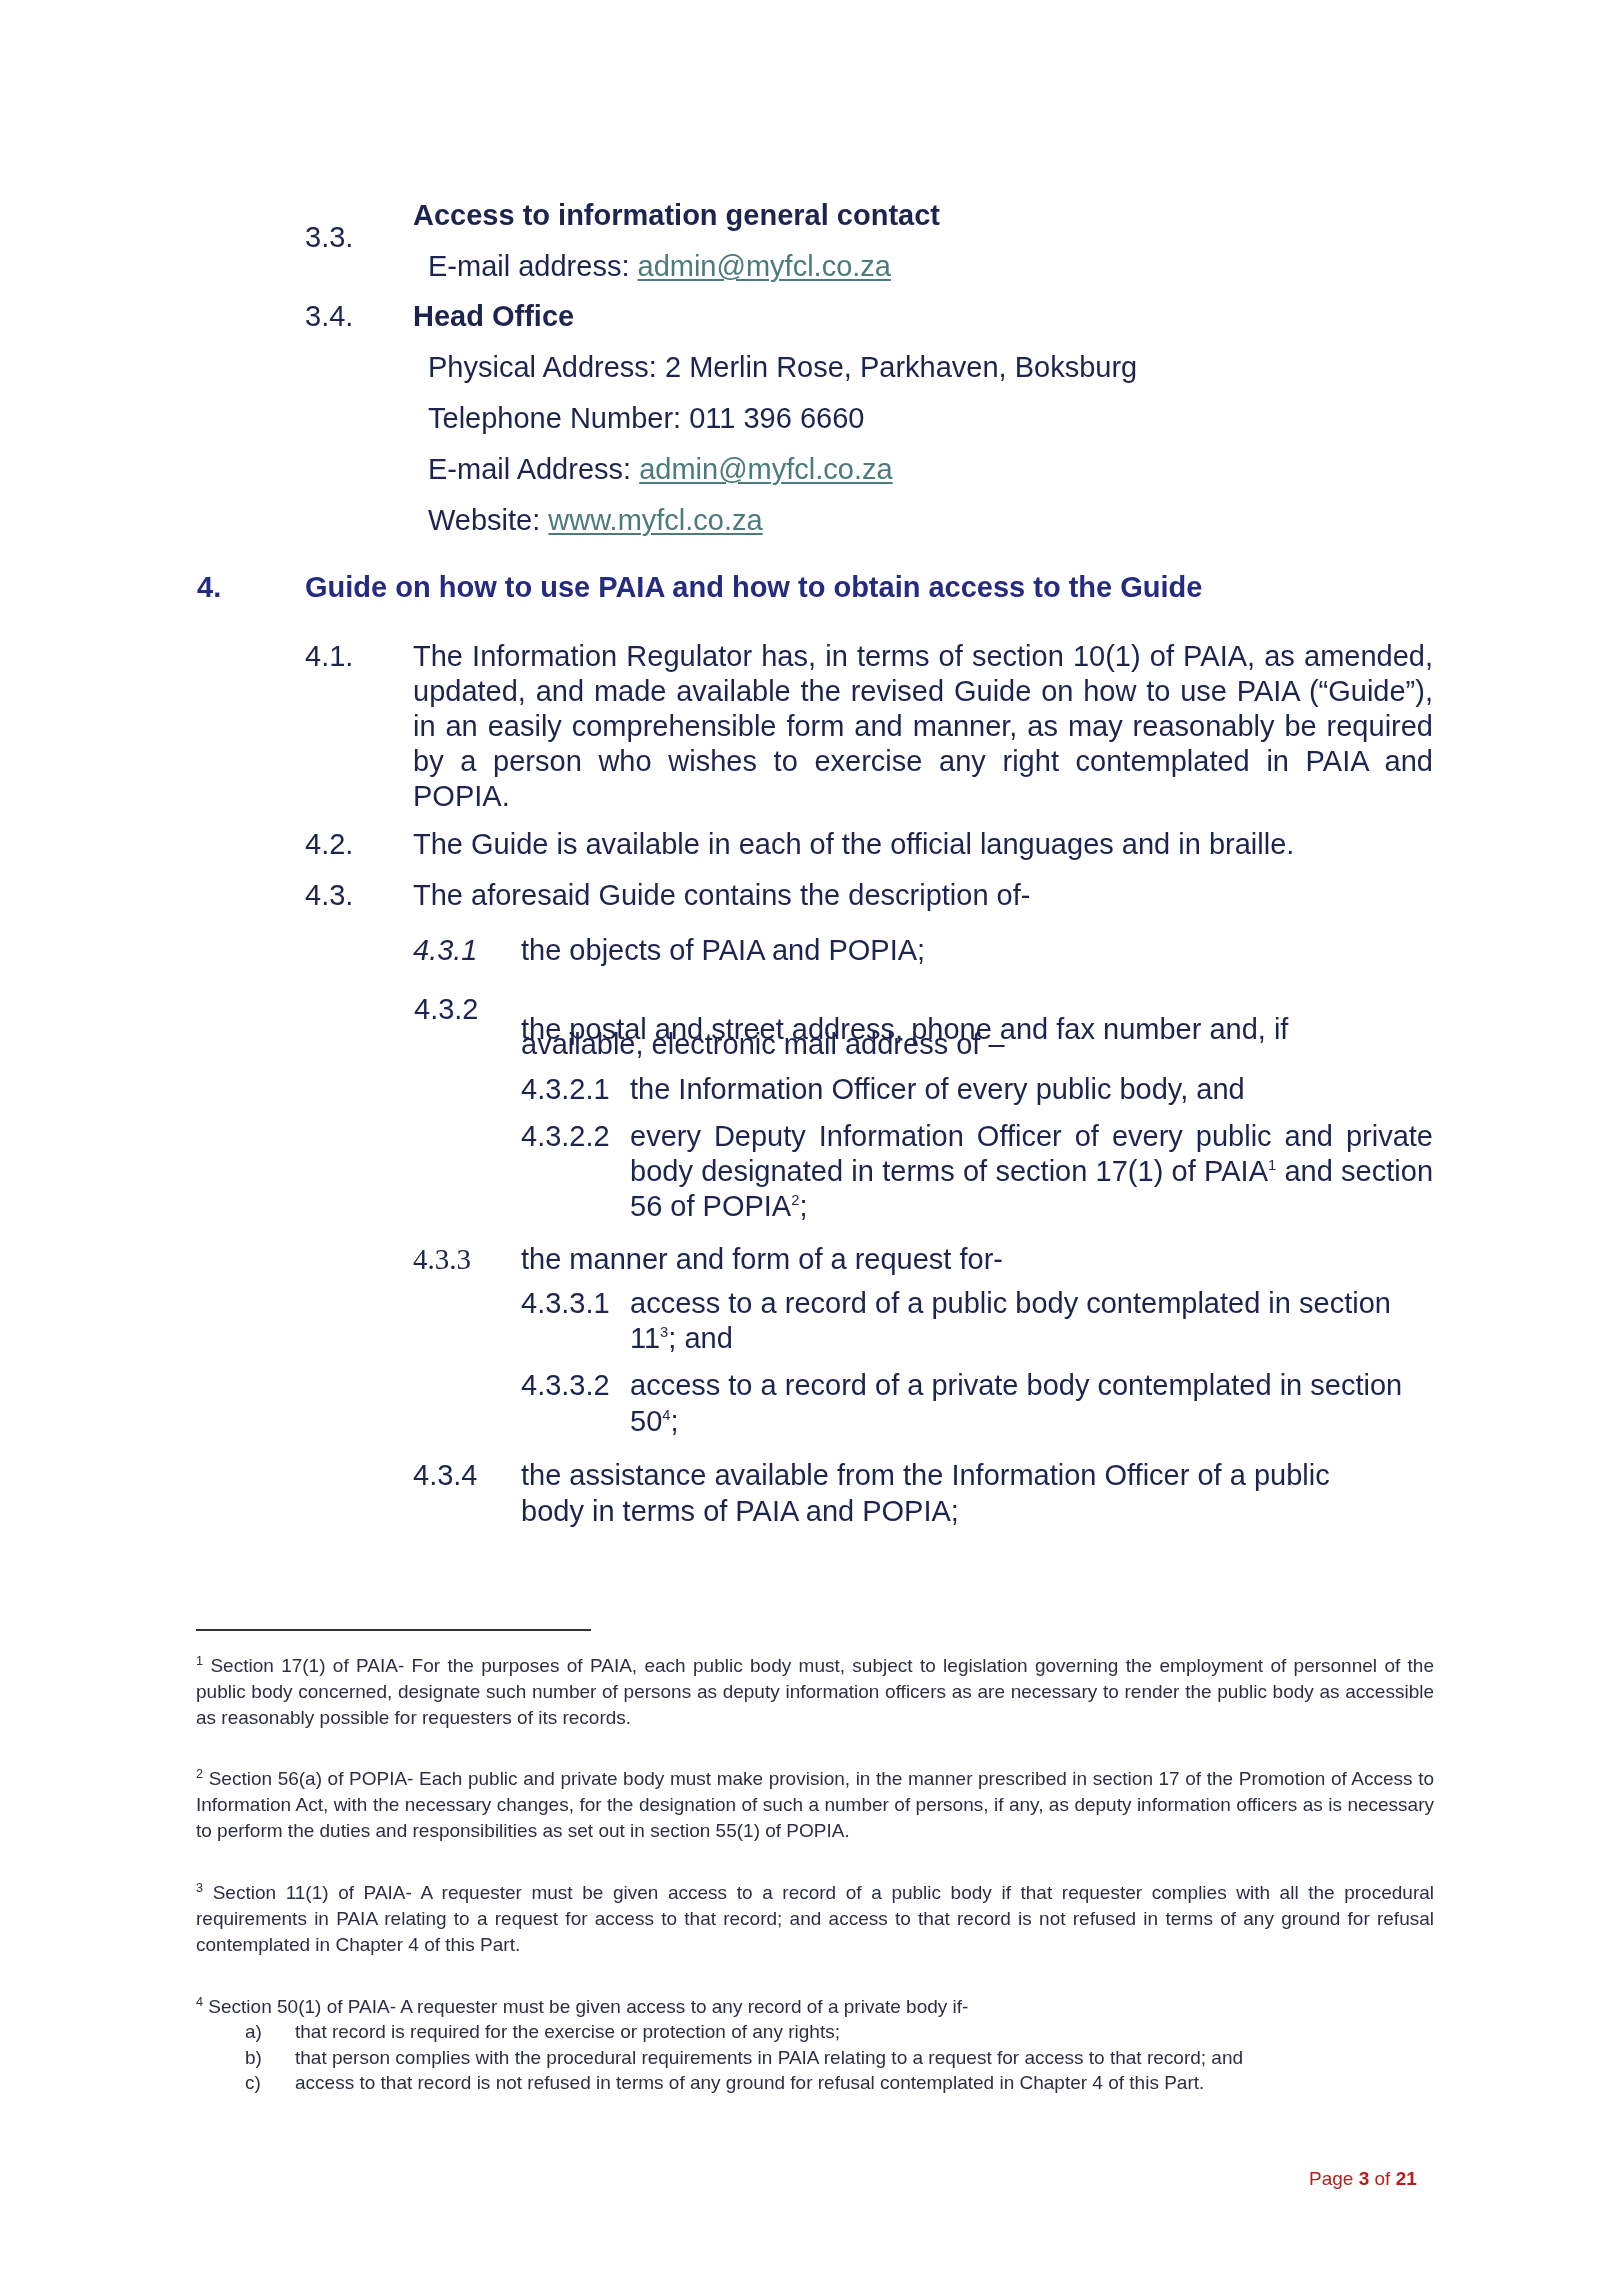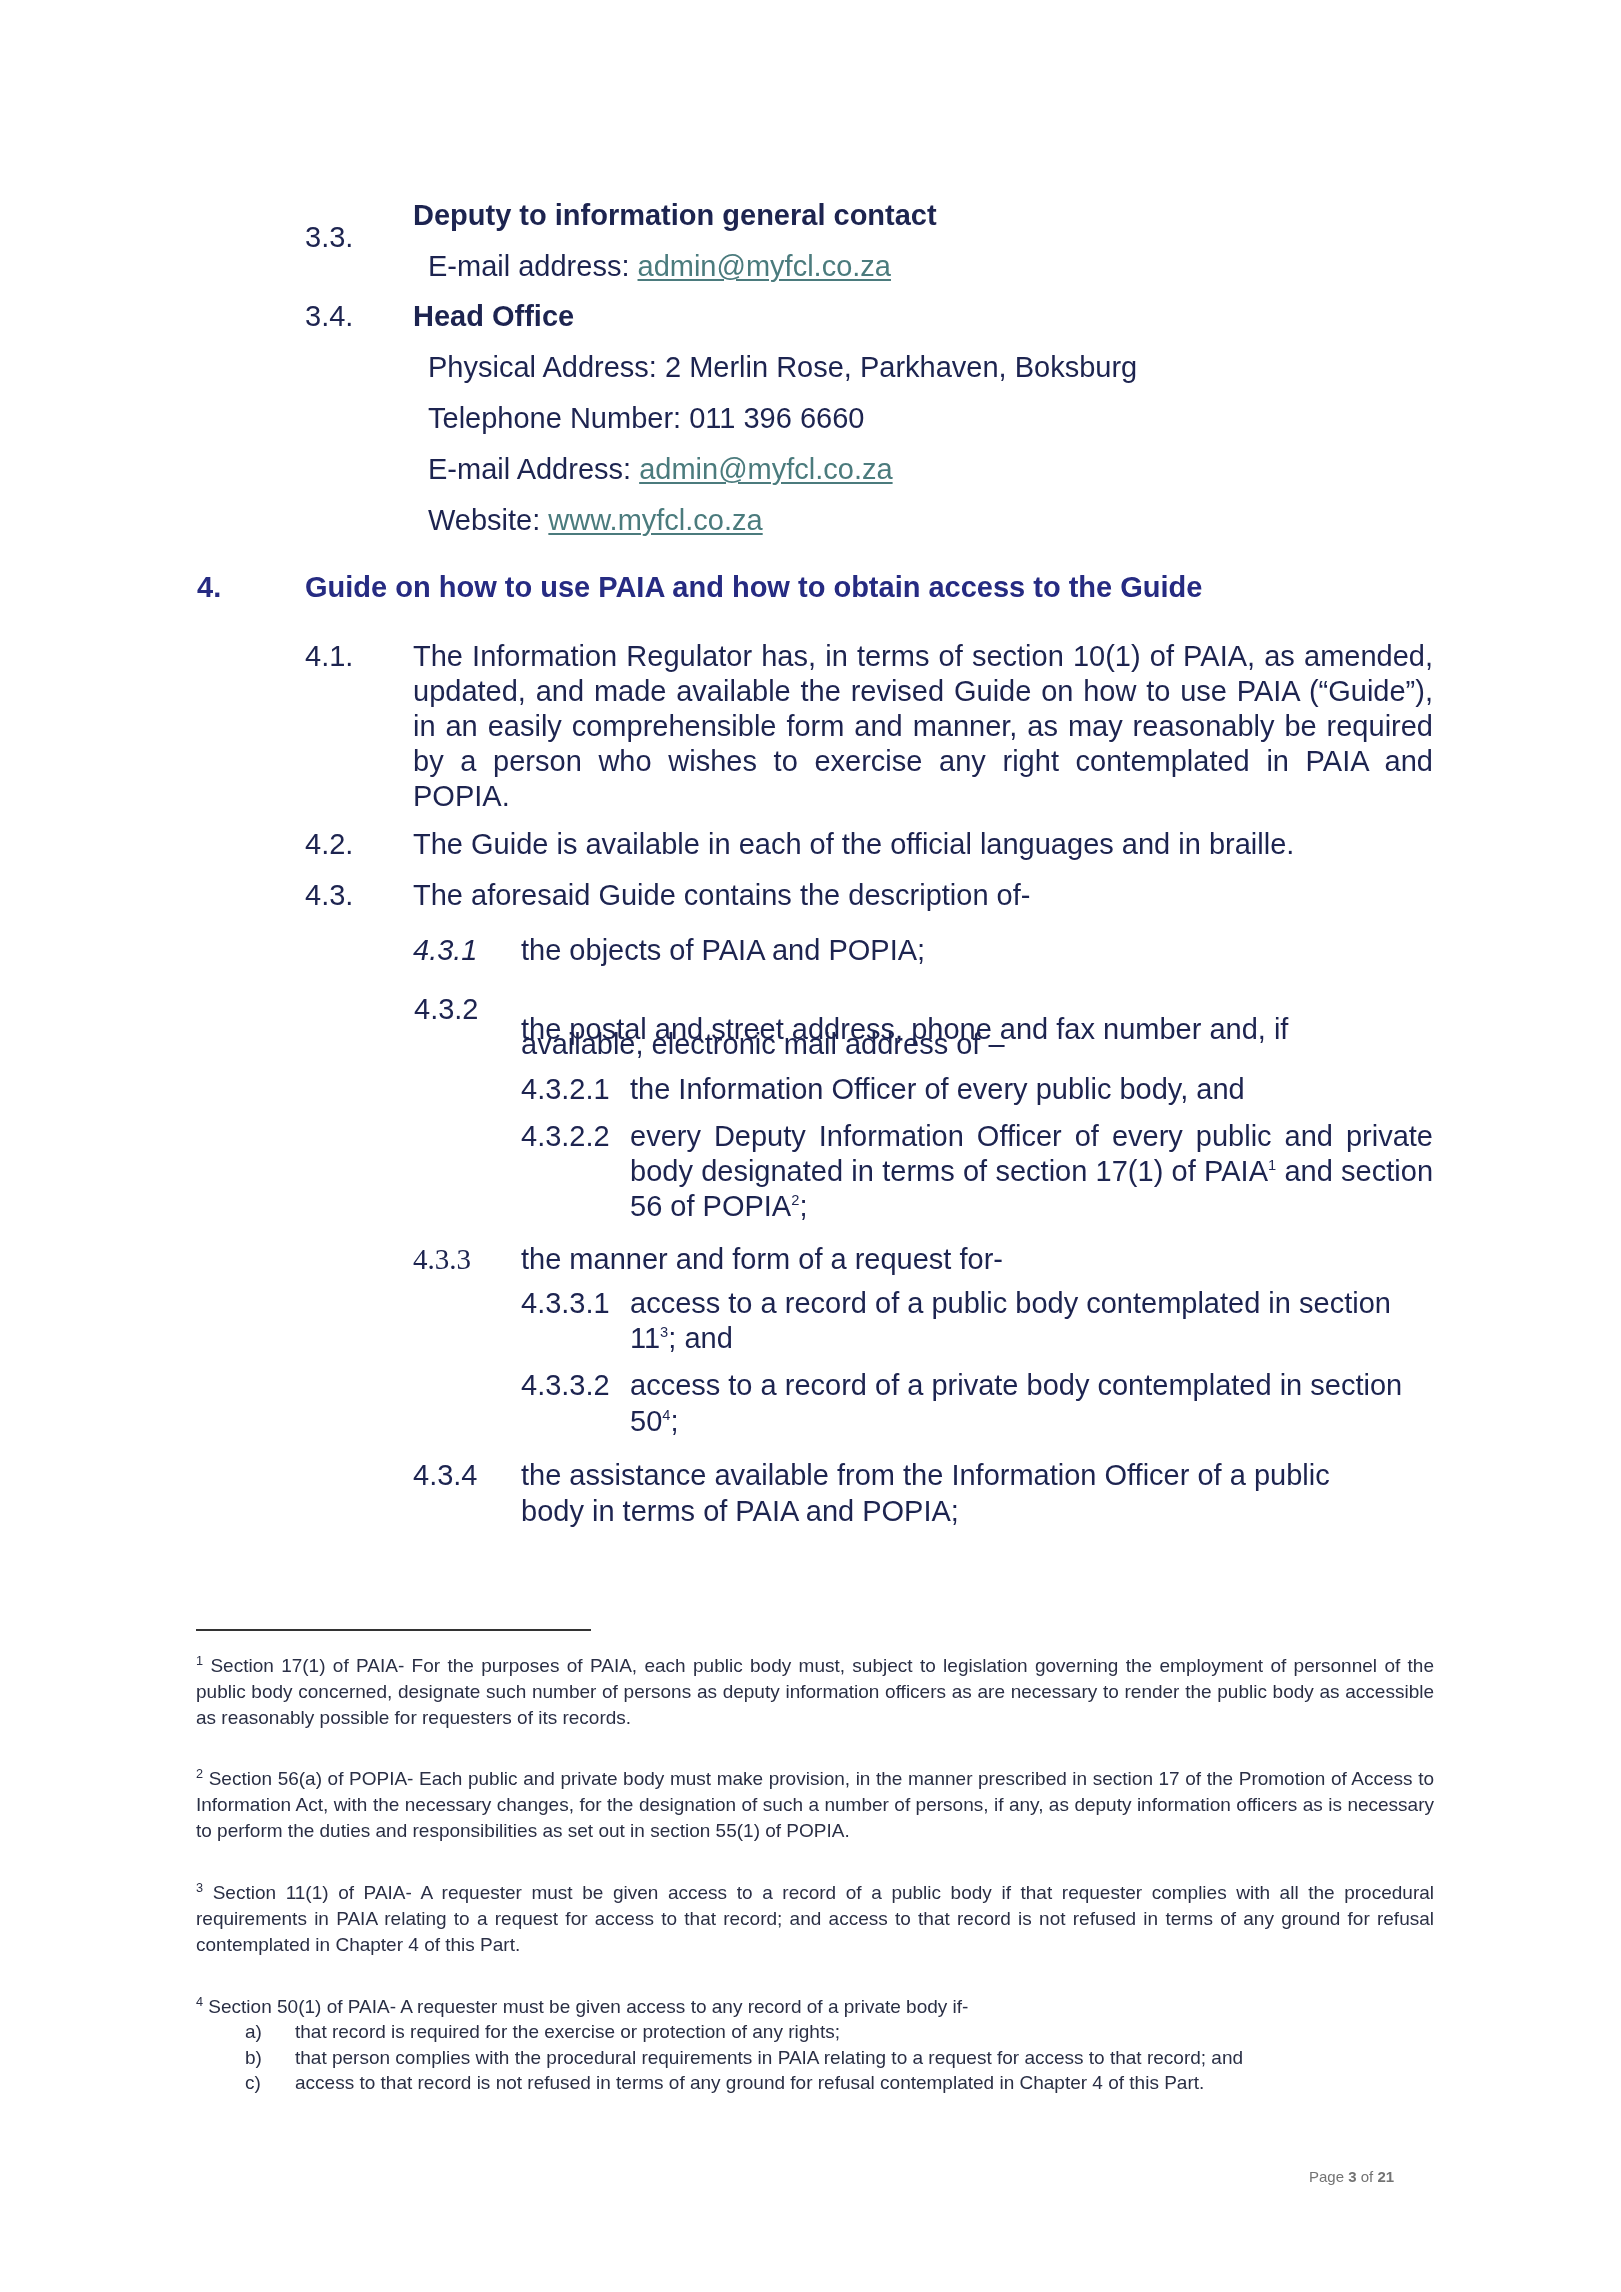--- a/index.html
+++ b/index.html
@@ -10,27 +10,27 @@
   .b { font-weight:bold; }
   .navy { color:#1d2450; }
   .blue { color:#262b82; }
   a, .link { color:#4b7b7d; text-decoration:underline; text-decoration-thickness:2px; text-underline-offset:2.9px; }
   .para { position:absolute; font-size:29px; line-height:35px; text-align:justify; white-space:normal; }
   .sup { font-size:14.7px; vertical-align:super; line-height:0; }
   .rule { position:absolute; left:196px; top:1629px; width:395px; height:2px; background:#333; }
   .fn { position:absolute; left:196px; width:1238px; font-size:19px; line-height:26px; text-align:justify; color:#2a2f45; }
   .fn .fsup { font-size:12.7px; vertical-align:super; line-height:0; }
   .fn-item { position:absolute; font-size:19px; line-height:26px; color:#2a2f45; white-space:nowrap; }
-  .page { position:absolute; left:1309px; top:2168px; font-size:15px; color:#737373; }
+  .page { position:absolute; left:1309px; top:2168px; font-size:19px; color:#b91c1c; }
 </style>
 </head>
 <body>
 
 <div class="abs t navy" style="left:305px; top:204px;margin-top:16px;">3.3.</div>
-<div class="abs t b navy" style="left:413px; top:198px;">Deputy to information general contact</div>
+<div class="abs t b navy" style="left:413px; top:198px;">Access to information general contact</div>
 <div class="abs t navy" style="left:428px; top:249px;">
   <span>E-mail address: </span><a class="link">admin@myfcl.co.za</a>
 </div>
 
 <div class="abs t navy" style="left:305px; top:299px;">3.4.</div>
 <div class="abs t b navy" style="left:413px; top:299px;">Head Office</div>
 <div class="abs t navy" style="left:428px; top:350px;">Physical Address: 2 Merlin Rose, Parkhaven, Boksburg</div>
 <div class="abs t navy" style="left:428px; top:401px;">Telephone Number: 011 396 6660</div>
 <div class="abs t navy" style="left:428px; top:452px;">
   <span>E-mail Address: </span><a class="link">admin@myfcl.co.za</a>

